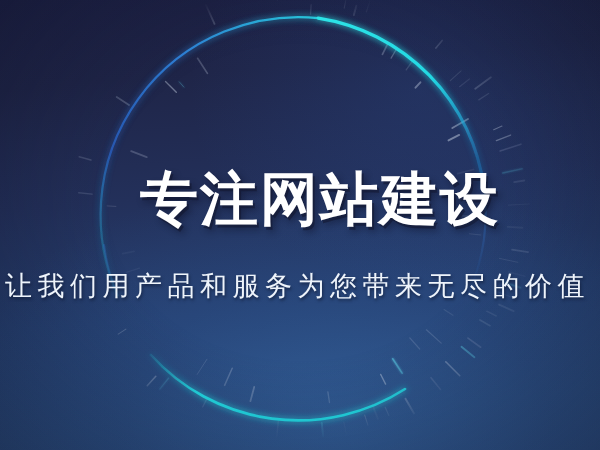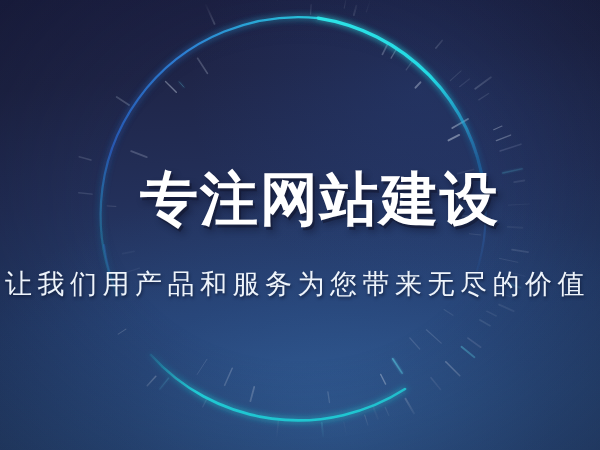--- a/index.html
+++ b/index.html
@@ -65,21 +65,20 @@
     letter-spacing: 2px;
     text-shadow: 2px 3px 0 rgba(18,22,46,0.55), 4px 5px 7px rgba(10,14,34,0.45);
     white-space: nowrap;
   }
   .subtitle-wrap {
     position: absolute;
     left: 0;
     top: 269px;
     width: 568px;
     text-align: right;
-    font-family: Liberation Mono, monospace;
   }
   .subtitle {
     display: inline-block;
     font-size: 27px;
     line-height: 34px;
     font-weight: 400;
     color: #eef4fb;
     letter-spacing: 5.5px;
     padding-left: 5px;
     text-shadow: 1px 2px 3px rgba(12,18,40,0.6);

